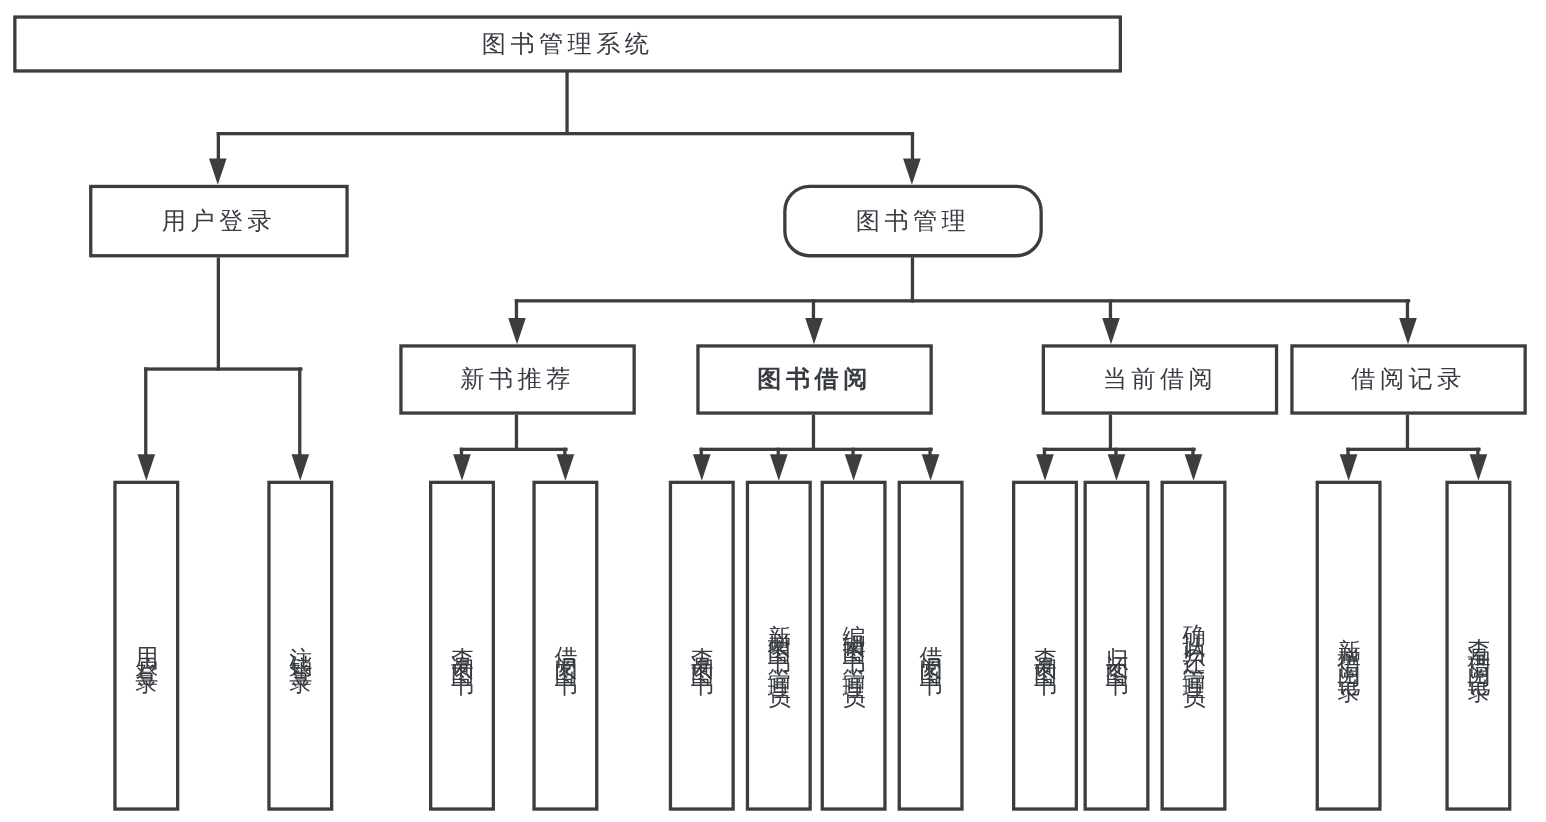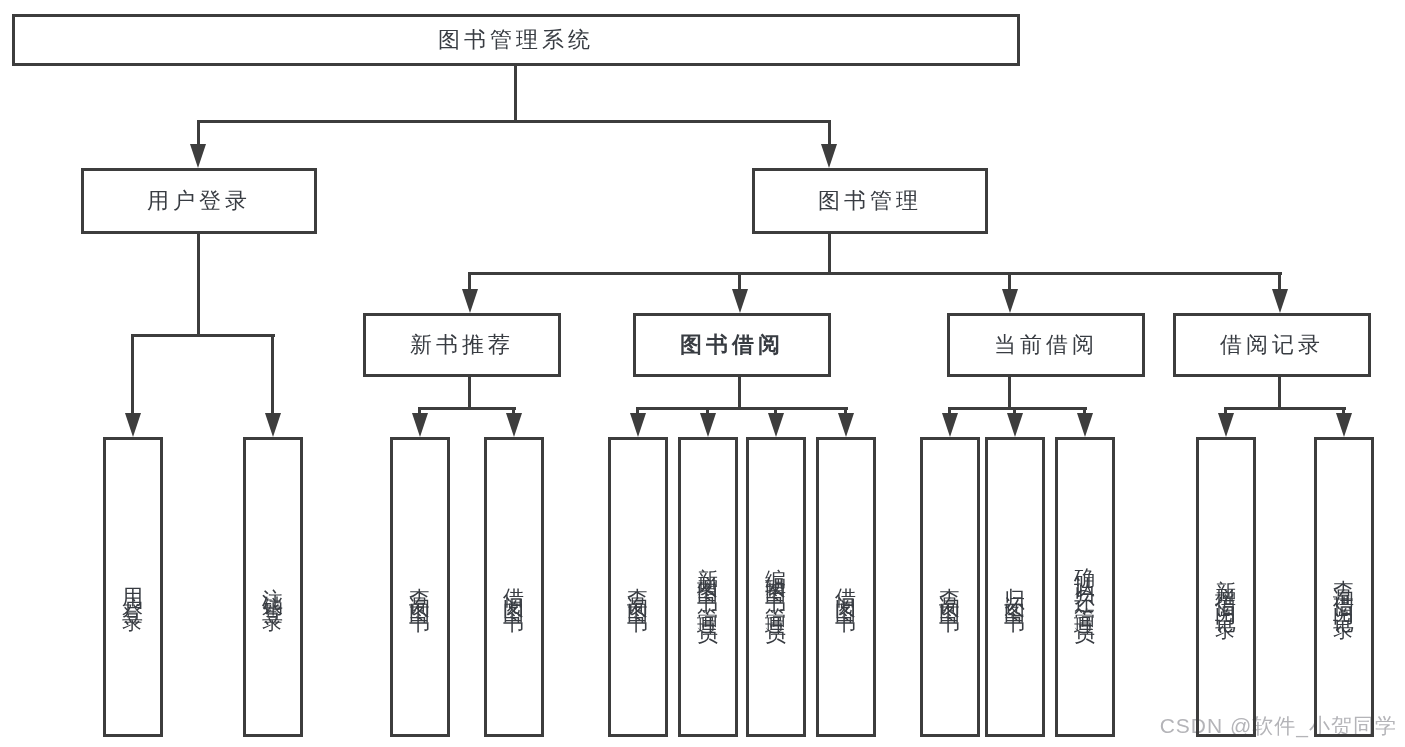--- a/index.html
+++ b/index.html
@@ -11,21 +11,21 @@
   html,body{margin:0;padding:0;background:var(--bg);}
   body{font-family:"Liberation Sans","DejaVu Sans",sans-serif;}
   .canvas{position:relative;width:1405px;height:747px;background:var(--bg);overflow:hidden;text-align:right;}
 
   
   .box{position:absolute;box-sizing:border-box;border:3px solid var(--line);
        background:transparent;z-index:2;display:flex;align-items:center;justify-content:center;}
   .hbox .lbl{color:var(--text);font-size:22px;letter-spacing:4px;white-space:nowrap;}
   .root{left:12px;top:14px;width:1008px;height:52px;}
   .lvl2{top:168px;width:236px;height:66px;}
-  .lvl3{top:313px;width:198px;height:64px;}
+  .lvl3{top:313px;width:215px;height:64px;}
   .vbox{top:437px;width:60px;height:300px;}
   .vbox .lbl{color:var(--text);font-size:21px;letter-spacing:8px;
              writing-mode:vertical-rl;text-orientation:mixed;line-height:1;}
 
   
   .vline{position:absolute;width:3px;background:var(--line);z-index:1;}
   .hline{position:absolute;height:3px;background:var(--line);z-index:1;}
   .arrow{position:absolute;width:0;height:0;z-index:1;
          border-left:8px solid transparent;border-right:8px solid transparent;
          border-top:24px solid var(--line);}
@@ -48,21 +48,21 @@
     <div class="hline" style="left:197px;top:120px;width:634px;"></div>
     <div class="vline" style="left:197px;top:120px;height:28px;"></div>
     <div class="arrow" style="left:190px;top:144px;"></div>
     <div class="vline" style="left:828px;top:120px;height:28px;"></div>
     <div class="arrow" style="left:821px;top:144px;"></div>
   </div>
 
   <div class="box hbox lvl2" style="left:81px;">
     <span class="lbl">用户登录</span>
   </div>
-  <div class="box hbox lvl2" style="left:752px;">
+  <div class="box hbox lvl2" style="left:712px;border-radius:24px;">
     <span class="lbl">图书管理</span>
   </div>
 
   <div>
     <div class="vline" style="left:197px;top:234px;height:103px;"></div>
     <div class="hline" style="left:131px;top:334px;width:144px;"></div>
     <div class="vline" style="left:131px;top:334px;height:82px;"></div>
     <div class="arrow" style="left:125px;top:413px;"></div>
     <div class="vline" style="left:271px;top:334px;height:82px;"></div>
     <div class="arrow" style="left:265px;top:413px;"></div>
@@ -169,15 +169,14 @@
   <div class="box vbox" style="left:1055px;">
     <span class="lbl">确认归还（管理员）</span>
   </div>
   <div class="box vbox" style="left:1196px;">
     <span class="lbl">新增借阅记录</span>
   </div>
   <div class="box vbox" style="left:1314px;">
     <span class="lbl">查询借阅记录</span>
   </div>
 
-  <div class="watermark">CSDN @软件_小贺同学</div>
 
 </div>
 
 </body></html>

